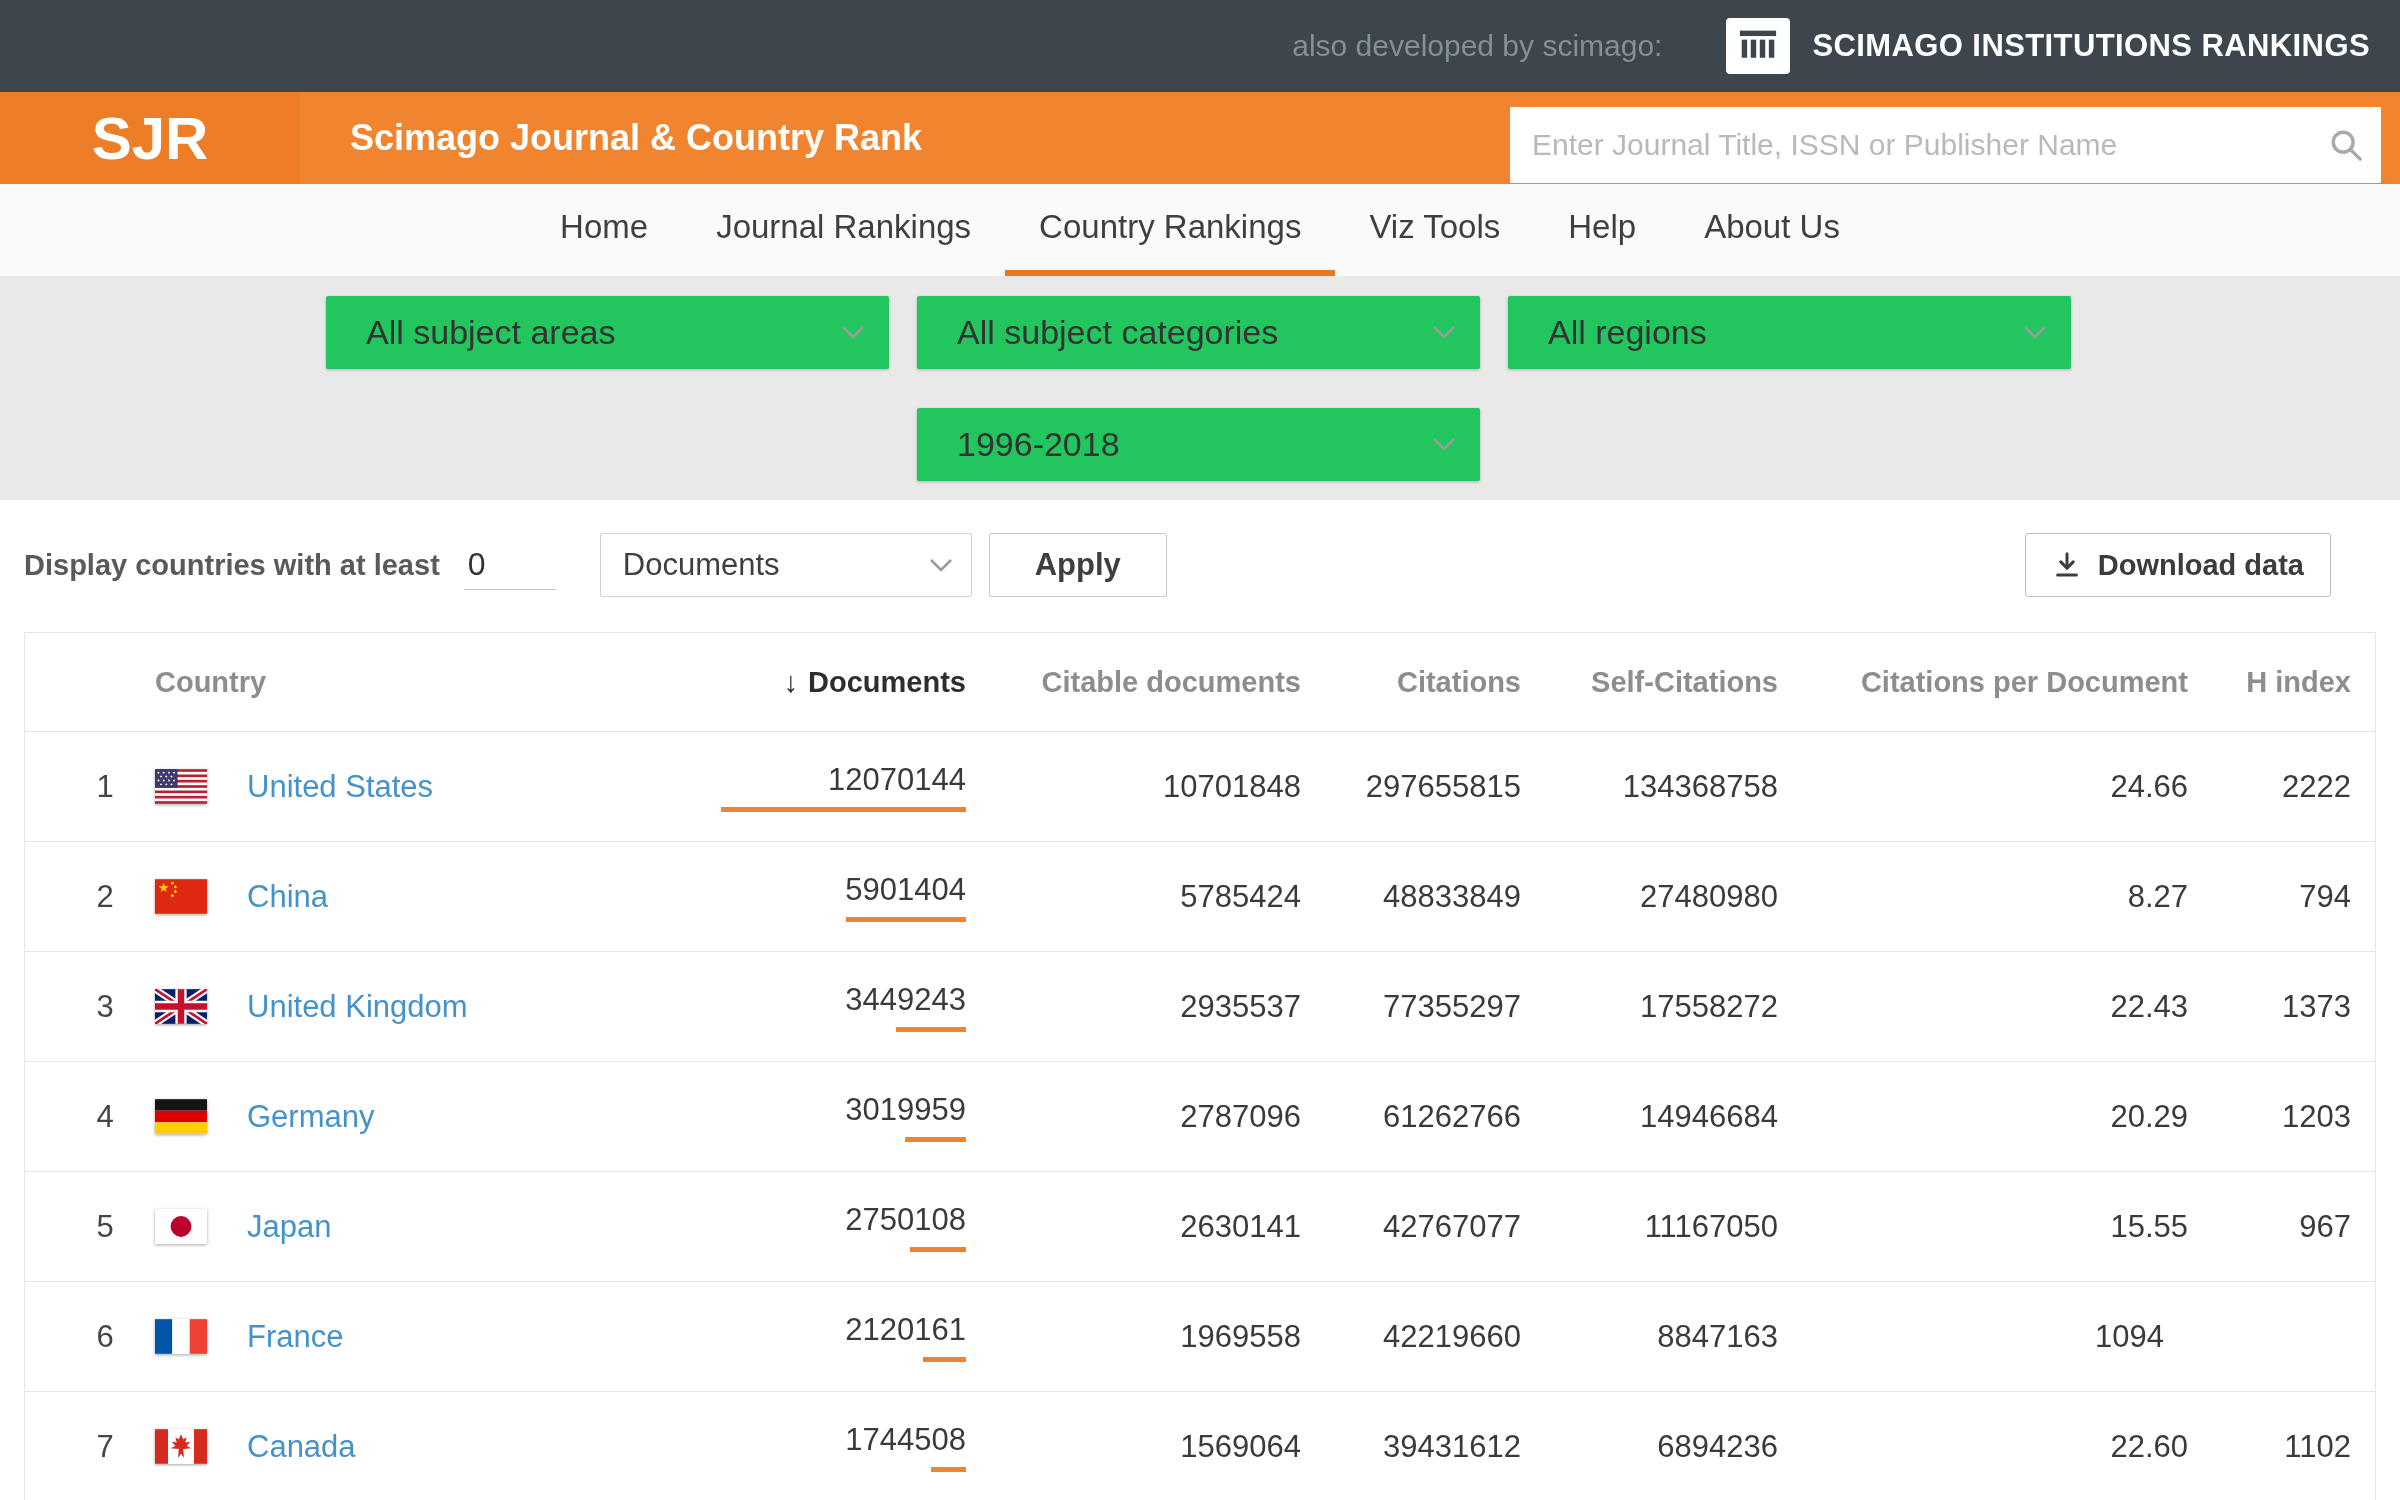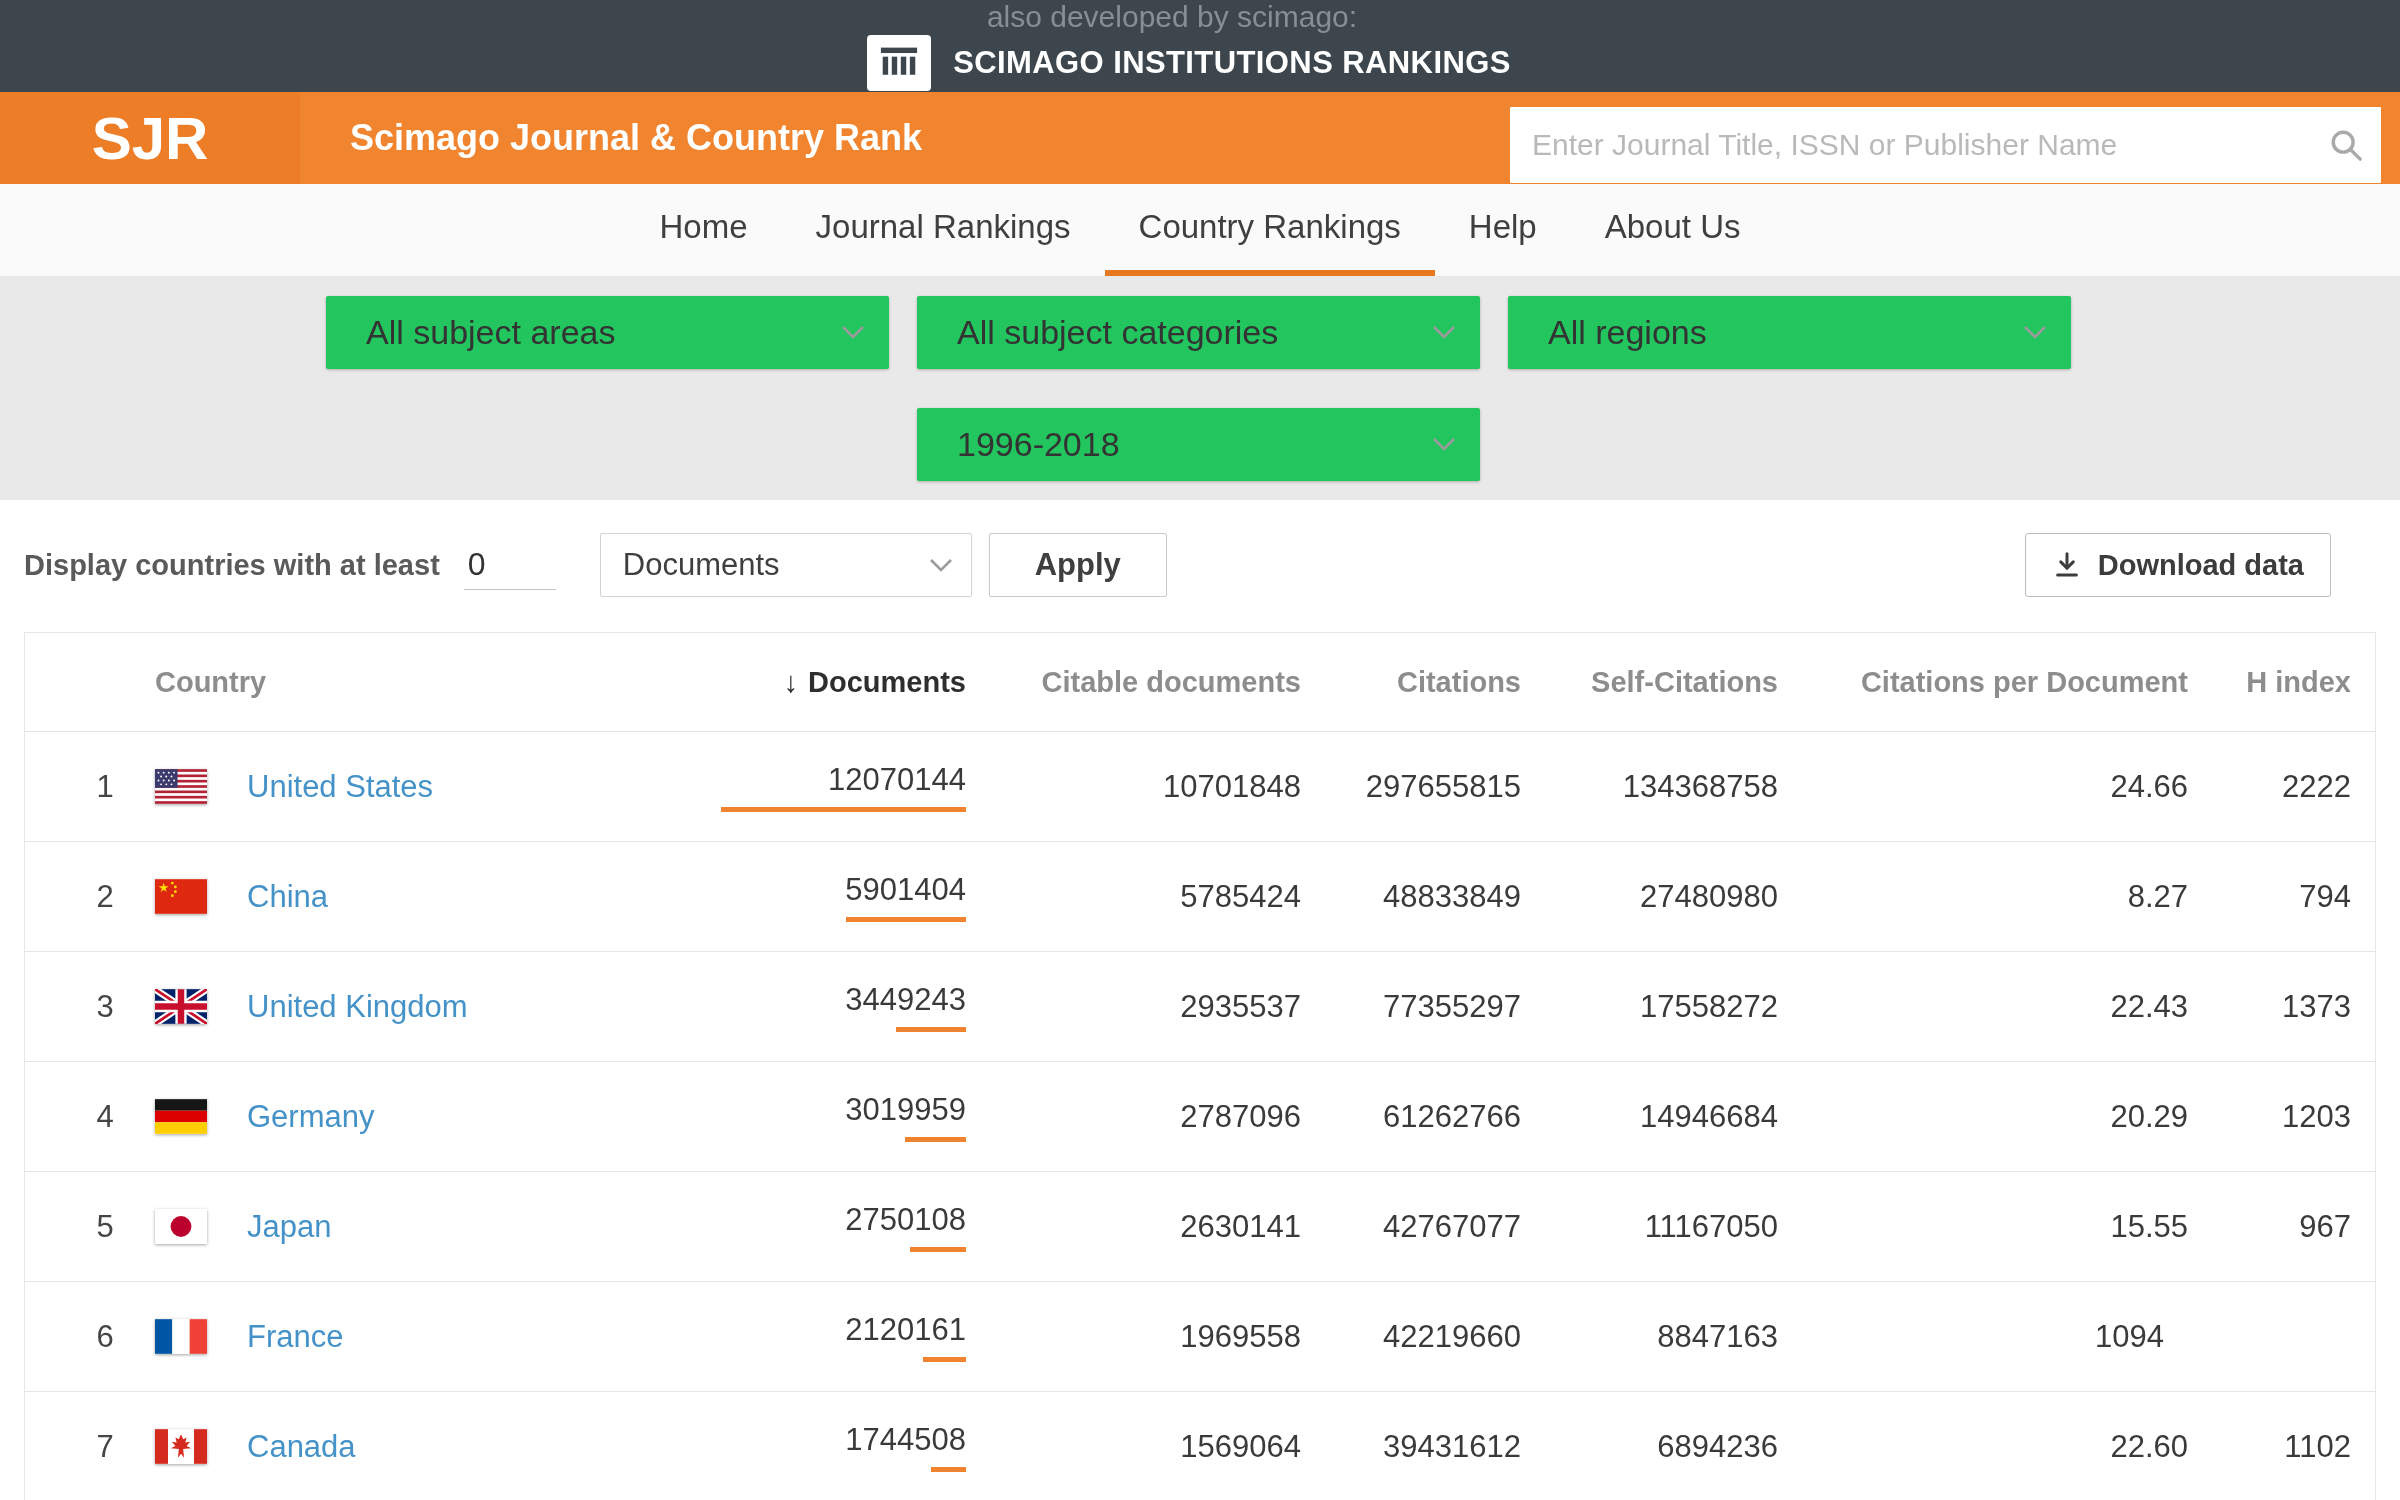--- a/index.html
+++ b/index.html
@@ -1,20 +1,20 @@
 <!DOCTYPE html>
 <html><head>
 <meta charset="utf-8">
 <style>
   * { margin:0; padding:0; box-sizing:border-box; }
   html,body { width:2400px; height:1500px; overflow:hidden; background:#fff;
               font-family:"Liberation Sans","DejaVu Sans",sans-serif; }
 
   
-  .topbar { height:92px; background:#3D464D; display:flex; align-items:center; justify-content:flex-end;flex-direction:column; }
+  .topbar { height:92px; background:#3D464D; display:flex; align-items:center; justify-content:flex-end; }
   .also-developed { color:#858F94; font-size:30px; margin-right:56px; }
   .sir-block { display:flex; align-items:center; gap:22px; height:100%; padding:0 30px 0 8px; cursor:pointer; }
   .sir-icon-box { width:64px; height:56px; background:#ffffff; border-radius:4px;
                   display:flex; align-items:center; justify-content:center; }
   .sir-title { color:#ffffff; font-size:31px; font-weight:600; letter-spacing:.4px; white-space:nowrap; }
 
   
   .orange-bar { height:92px; background:#F0842F; display:flex; align-items:center; position:relative; }
   .sjr-logo { width:300px; height:100%; display:flex; align-items:center; justify-content:center;
               font-size:60px; font-weight:700; color:#fff; background:#EE7D27; cursor:pointer; }
@@ -108,20 +108,21 @@
           <line x1="15.5" y1="15.5" x2="22" y2="22"></line>
       </svg>
     </span>
   </div>
 </div>
 
 <nav class="nav">
   <div class="nav-item">Home</div>
   <div class="nav-item">Journal Rankings</div>
   <div class="nav-item active">Country Rankings</div>
+  <div class="nav-item">Viz Tools</div>
   <div class="nav-item">Help</div>
   <div class="nav-item">About Us</div>
 </nav>
 
 <section class="filters">
   <div class="filter-row">
     <div class="dropdown">
       <span>All subject areas</span>
       <span style="line-height:0;">
         <svg width="24" height="15" viewBox="0 0 24 15" fill="none" stroke="#9B9B9B" stroke-width="2.6">

